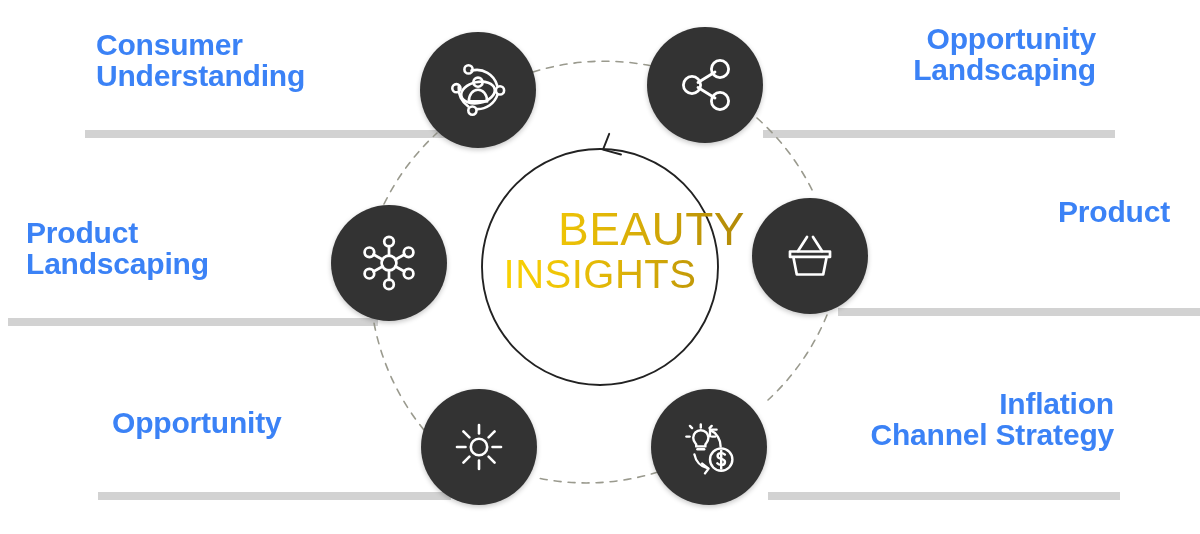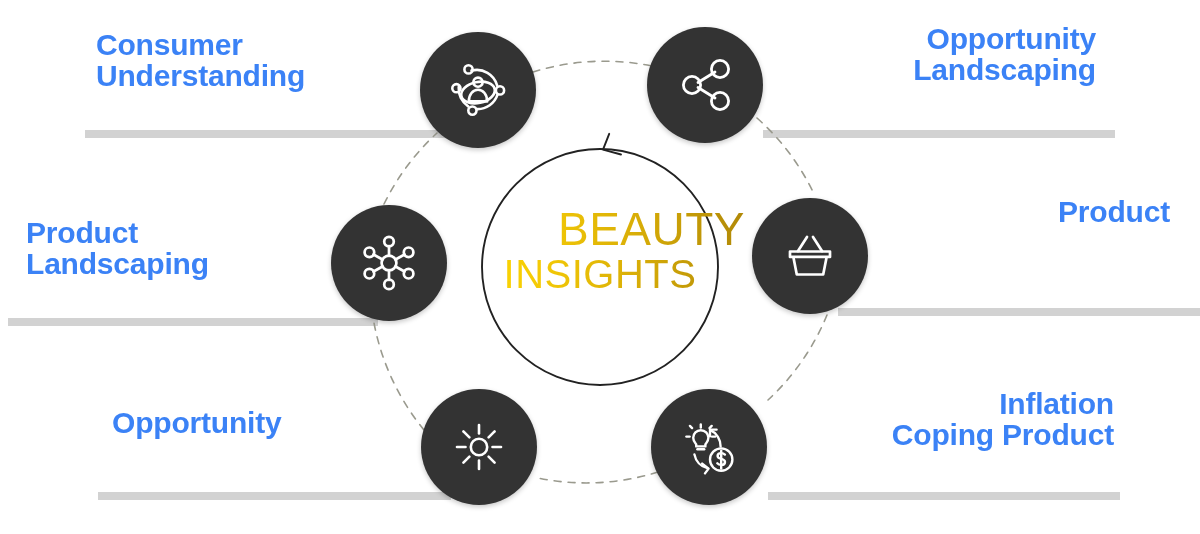--- a/index.html
+++ b/index.html
@@ -215,16 +215,16 @@
   <div class="label right" style="right:30px;top:197px;margin-left:36px;">
     <span class="l1">Product</span>
   </div>
 
   <div class="label left" style="left:112px;top:392px;margin-top:16px;">
     <span class="l1">Opportunity</span>
   </div>
 
   <div class="label right" style="right:86px;top:389px;">
     <span class="l1">Inflation</span>
-    <span class="l2">Coping Product</span>
+    <span class="l2">Channel Strategy</span>
   </div>
 
 </div>
 
 </body></html>

